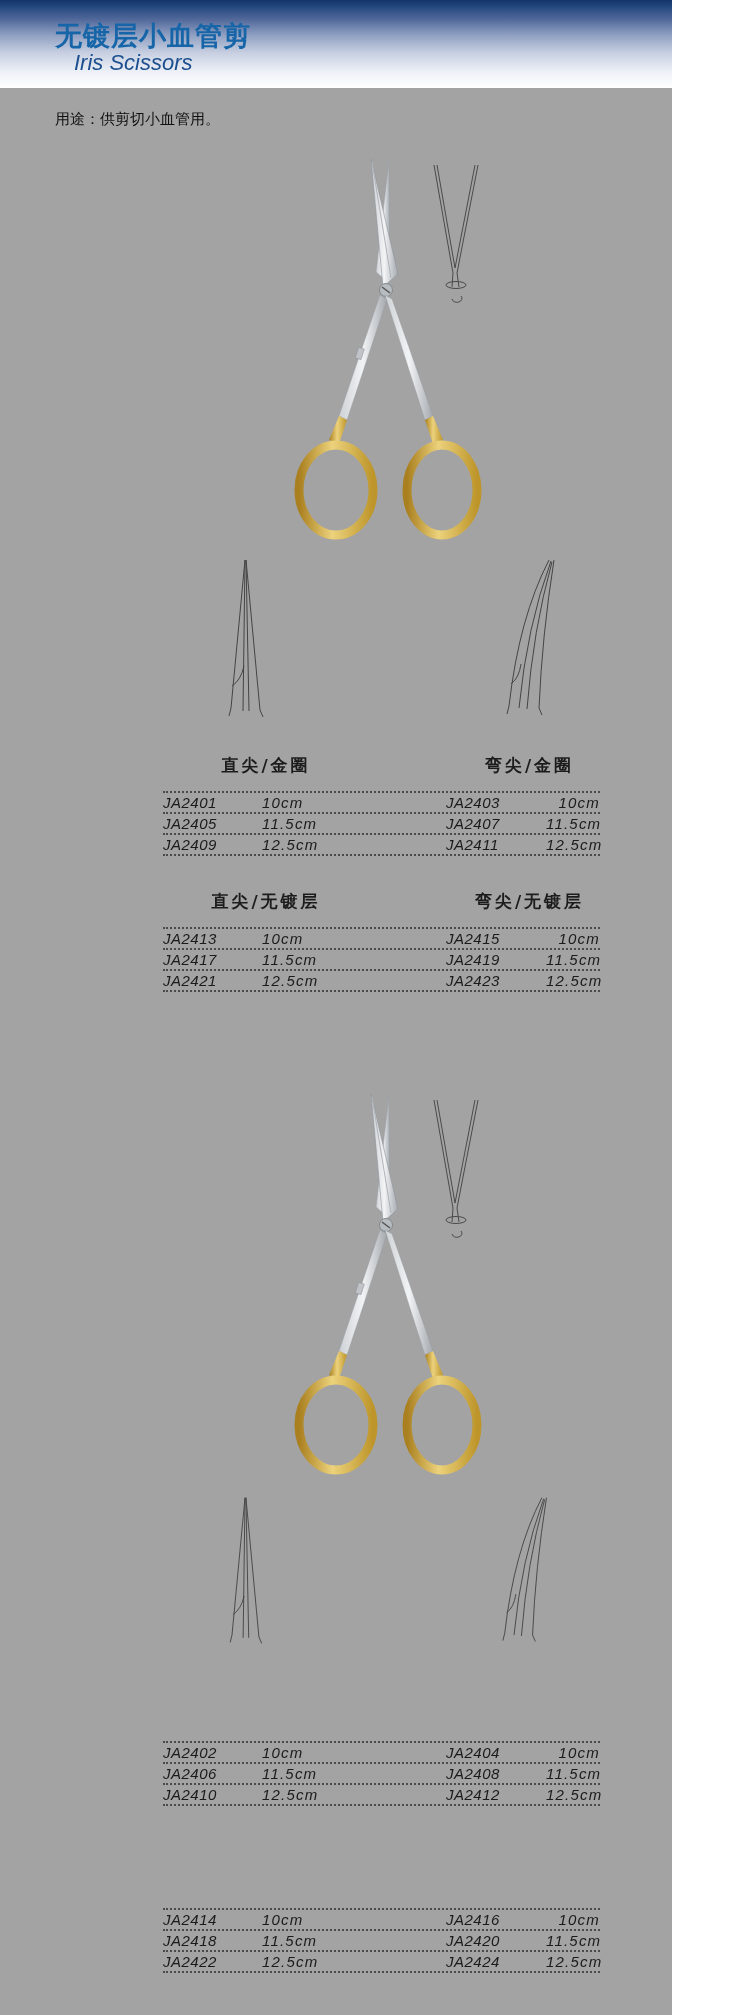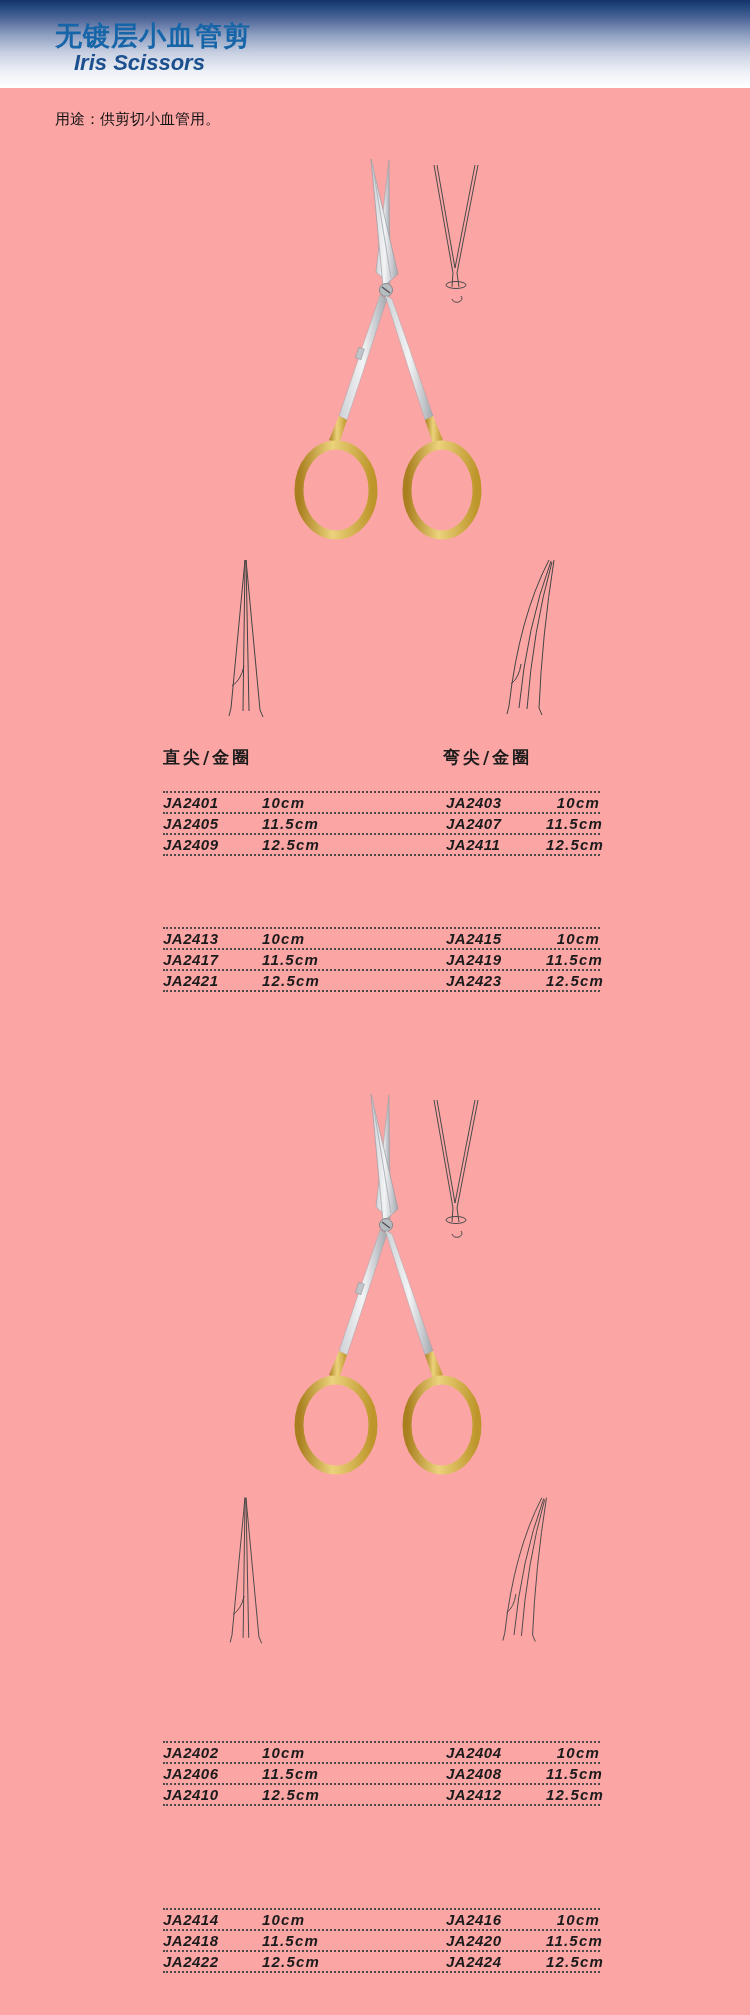--- a/index.html
+++ b/index.html
@@ -1,49 +1,49 @@
 <!DOCTYPE html>
 <html><head>
 <meta charset="utf-8">
 <style>
   html,body{margin:0;padding:0;background:#fff;}
-  .page{position:relative;width:750px;height:2015px;background:#fca5a5;
+  .page{position:relative;width:672px;height:2015px;background:#a3a3a3;
         font-family:"Liberation Sans",sans-serif;overflow:hidden;}
 
   
   .banner{position:absolute;left:0;top:0;width:750px;height:88px;
     background:linear-gradient(180deg,#14336a 0%,#24497f 8%,#51689a 22%,
                #8fa0c2 40%,#c7cfe1 60%,#eef1f7 82%,#ffffff 100%);}
   .title-zh{position:absolute;left:55px;top:18px;margin:0;
     font-family:"DejaVu Sans",sans-serif;font-size:27px;font-weight:800;
     color:#1565a8;letter-spacing:1px;}
   .title-en{position:absolute;left:74px;top:50px;margin:0;
-    font-family:"Liberation Sans",sans-serif;font-size:22px;font-weight:700;
+    font-family:"Liberation Sans",sans-serif;font-size:22px;font-weight:400;
     font-style:italic;color:#1b4f8e;}
 
   
   .usage{position:absolute;left:55px;top:110px;margin:0;
     font-family:Liberation Sans, sans-serif;font-size:15px;color:#111;}
 
   
   .ill{position:absolute;}
 
   
   .theadrow{position:absolute;left:163px;width:437px;height:22px;}
-  .ttitle{position:absolute;top:0;margin:0;
+  .ttitle{position:absolute;top:0;margin:8px;text-align:center;
     font-family:"DejaVu Serif","DejaVu Sans",serif;font-size:17px;font-weight:700;
     color:#1c1c1c;letter-spacing:3px;}
   .ttitle.l{left:0;width:190px;}
   .ttitle.r{left:280px;width:157px;}
 
   .ptable{position:absolute;left:163px;width:437px;}
   .trow{display:grid;grid-template-columns:99px 184px 100px 54px;
     border-top:2px dotted #4a4a4a;padding:2px 0 1px 0;}
   .trow:last-child{border-bottom:2px dotted #4a4a4a;}
-  .cell{font-family:"Liberation Sans",sans-serif;font-style:italic;font-weight:700;
+  .cell{font-family:"Liberation Sans",sans-serif;font-style:italic;font-weight:400;
     font-size:15px;line-height:16px;color:#1b1b1b;letter-spacing:.5px;}
   .cell.size{letter-spacing:1.2px;}
   .cell.s2{text-align:right;}
 </style>
 </head>
 <body>
 
 <div class="page">
 
   <div class="banner">
@@ -138,20 +138,24 @@
       <span class="cell size s2">11.5cm</span>
     </div>
     <div class="trow">
       <span class="cell code">JA2409</span>
       <span class="cell size">12.5cm</span>
       <span class="cell code">JA2411</span>
       <span class="cell size s2">12.5cm</span>
     </div>
   </div>
 
+  <div class="theadrow" style="top:882px">
+    <p class="ttitle l">直尖/无镀层</p>
+    <p class="ttitle r">弯尖/无镀层</p>
+  </div>
   <div class="ptable" style="top:927px">
     <div class="trow">
       <span class="cell code">JA2413</span>
       <span class="cell size">10cm</span>
       <span class="cell code">JA2415</span>
       <span class="cell size s2">10cm</span>
     </div>
     <div class="trow">
       <span class="cell code">JA2417</span>
       <span class="cell size">11.5cm</span>

